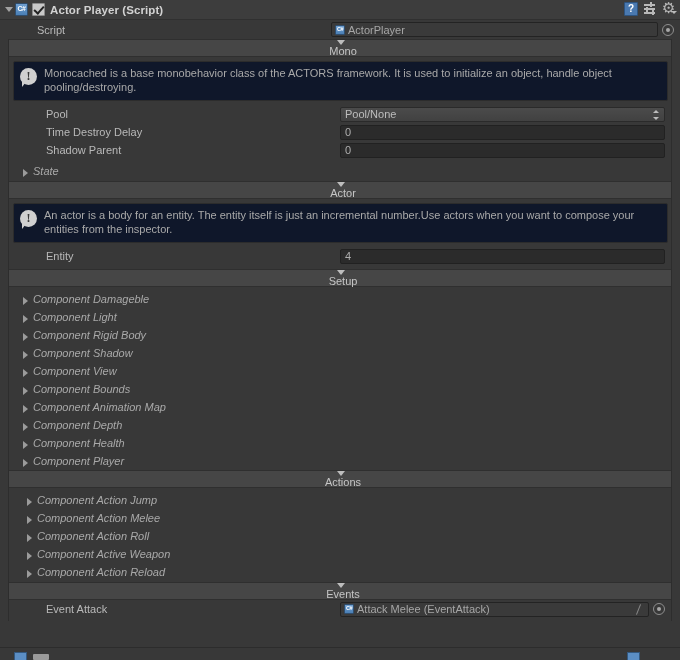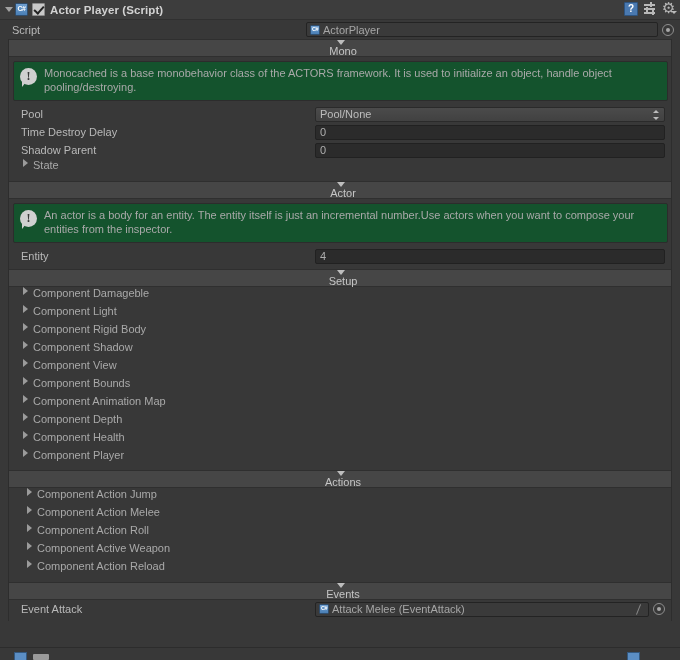--- a/index.html
+++ b/index.html
@@ -175,20 +175,21 @@
   }
   .row-label {
     width: 275px;
     flex: none;
     padding-left: 12px;
     box-sizing: border-box;
     color: #b9b9b9;
     font-size: 11px;
     white-space: nowrap;
     overflow: hidden;
+    margin-left: 25px;
   }
   .row-field {
     flex: 1;
     display: flex;
     align-items: center;
     min-width: 0;
     padding-right: 6px;
     margin-left: 31px;
   }
 
@@ -352,21 +353,21 @@
     margin-right: 5px;
   }
   .section-body {
     background: #383838;
     padding-bottom: 1px;
   }
 
   
   .helpbox {
     margin: 4px 3px 4px 4px;
-    background: #14532d;
+    background: #0f172a;
     border: 1px solid #2c2c2c;
     border-radius: 2px;
     display: flex;
     align-items: flex-start;
     padding: 5px 6px 6px 6px;
     box-sizing: border-box;
   }
   .info-icon {
     width: 17px; height: 17px;
     flex: none;
@@ -399,25 +400,26 @@
     color: #a9a9a9;
     font-size: 11px;
     line-height: 13.5px;
     flex: 1;
   }
 
   
   .foldrow {
     height: 18px;
     display: flex;
-    align-items: flex-start;
+    align-items: flex-end;
     padding-left: 14px;
     box-sizing: border-box;
     color: #a9a9a9;
     font-size: 11px;
+    font-style: italic;
   }
   .foldrow .tri-right {
     width: 0; height: 0;
     border-top: 4px solid transparent;
     border-bottom: 4px solid transparent;
     border-left: 5px solid #9b9b9b;
     margin-right: 5px;
     flex: none;
   }
   .foldrow.indent2 { padding-left: 18px; }

